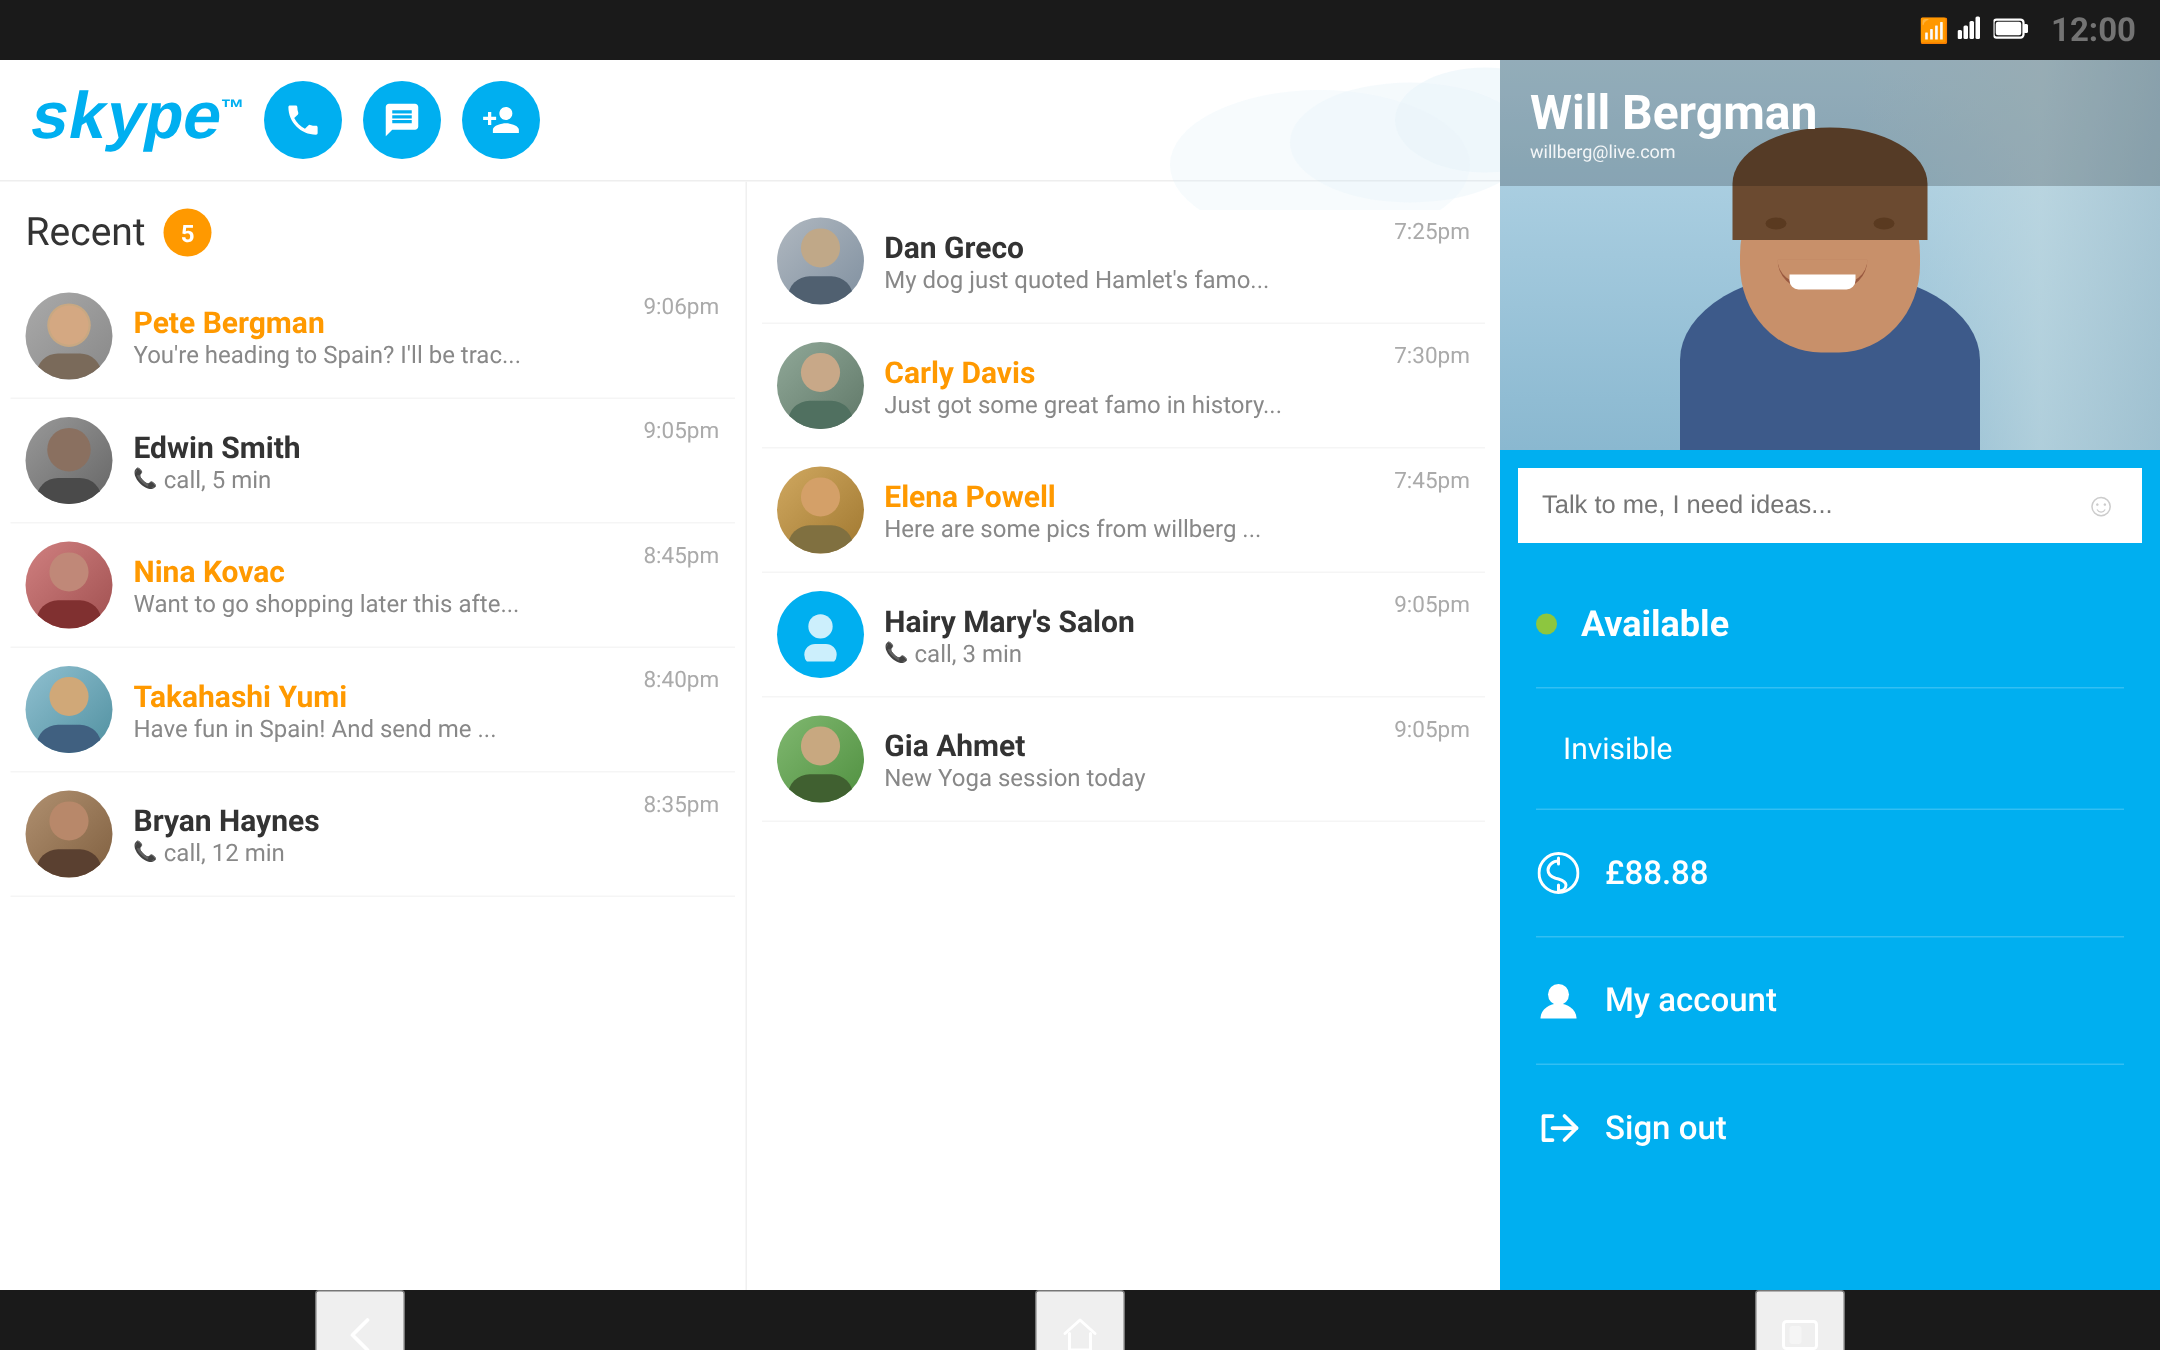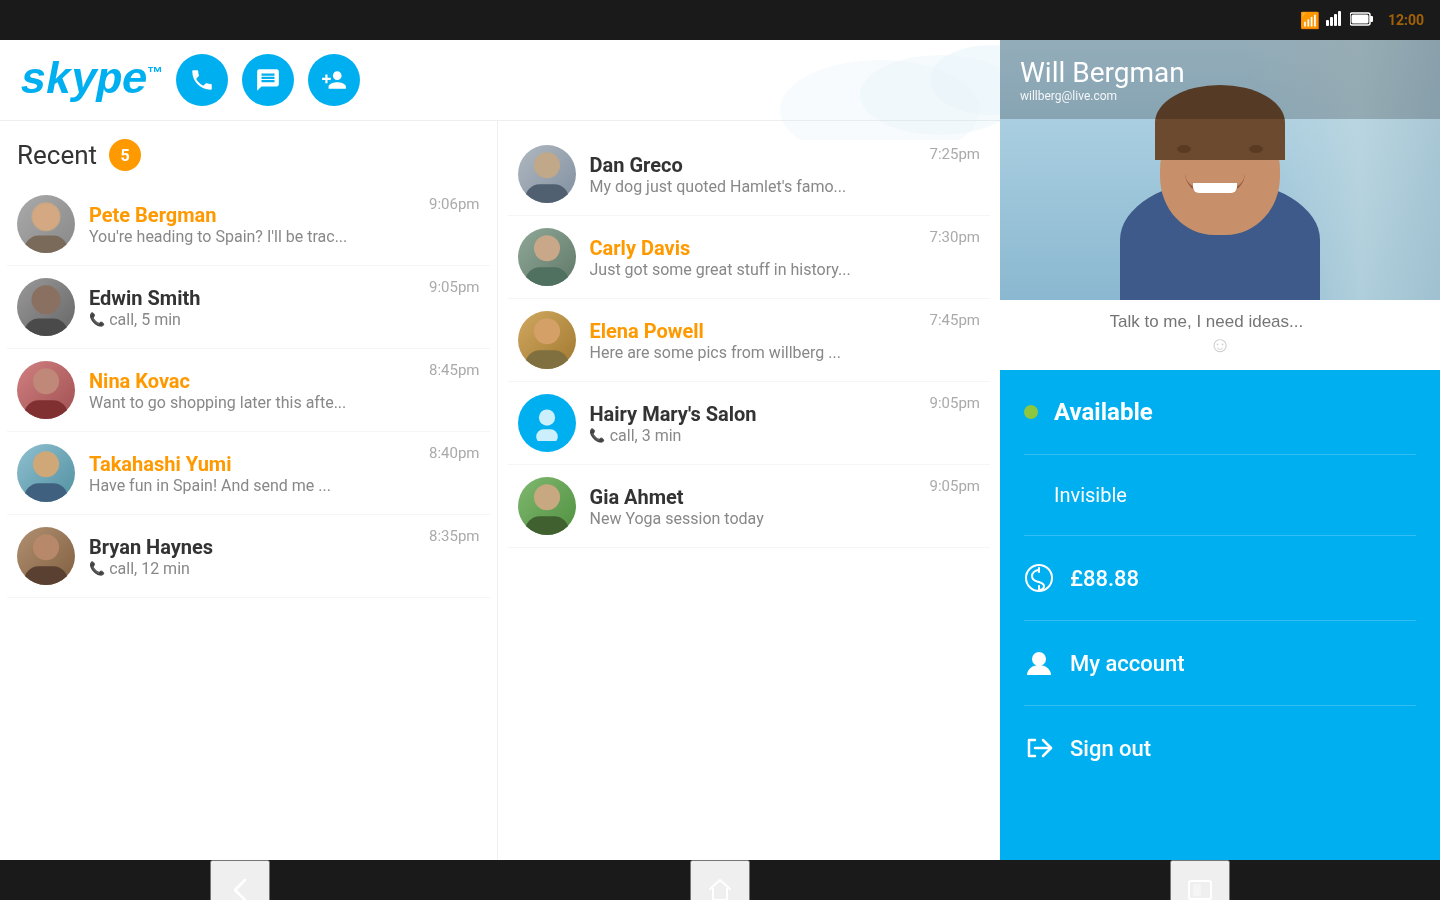--- a/index.html
+++ b/index.html
@@ -21,22 +21,22 @@
       justify-content: flex-end;
       padding: 0 16px;
       gap: 8px;
     }
     .status-bar .icons {
       display: flex;
       align-items: center;
       gap: 6px;
     }
     .status-bar .time {
-      color: #a16207;
-      font-size: 14px;
+      color: #737373;
+      font-size: 22px;
       font-weight: bold;
       margin-left: 8px;
     }
 
     
     .main-container {
       display: flex;
       width: 100%;
       height: 820px; 
     }
@@ -206,38 +206,37 @@
     
     .profile-info-overlay {
       position: absolute;
       top: 0;
       left: 0;
       right: 0;
       padding: 16px 20px;
       background: rgba(0,0,0,0.2);
     }
     .profile-name {
-      font-size: 28px;
-      font-weight: normal;
+      font-size: 32px;
+      font-weight: bold;
       color: white;
     }
     .profile-email {
       font-size: 12px;
       color: rgba(255,255,255,0.9);
     }
 
     
     .status-input-area {
       background: white;
-      margin: 0;
+      margin: 12px;
       padding: 12px 16px;
       display: flex;
       align-items: center;
       justify-content: space-between;
-      flex-direction: column;
     }
     .status-input {
       flex: 1;
       font-size: 17px;
       color: #aaa;
       border: none;
       outline: none;
       background: transparent;
     }
     .emoji-btn {
@@ -483,21 +482,21 @@
 
         <div class="contact-item">
           <div class="avatar" style="background: linear-gradient(135deg, #90a898 0%, #607868 100%);">
             <svg viewBox="0 0 40 40" width="58" height="58">
               <circle cx="20" cy="14" r="9" fill="#c8a888"></circle>
               <rect x="5" y="27" width="30" height="20" rx="10" fill="#507060"></rect>
             </svg>
           </div>
           <div class="contact-info">
             <div class="contact-name orange">Carly Davis</div>
-            <div class="contact-preview">Just got some great stuff in history...</div>
+            <div class="contact-preview">Just got some great famo in history...</div>
           </div>
           <div class="contact-time">7:30pm</div>
         </div>
 
         <div class="contact-item">
           <div class="avatar" style="background: linear-gradient(135deg, #d0a860 0%, #a07830 100%);">
             <svg viewBox="0 0 40 40" width="58" height="58">
               <circle cx="20" cy="14" r="9" fill="#d4a068"></circle>
               <rect x="5" y="27" width="30" height="20" rx="10" fill="#807040"></rect>
             </svg>
@@ -592,21 +591,21 @@
     <div class="menu-section">
 
       <div class="menu-item available">
         <div class="status-dot"></div>
         <span>Available</span>
       </div>
 
       <div class="divider"></div>
 
       <div class="menu-item invisible">
-        <span style="margin-left: 30px;">Invisible</span>
+        <span style="margin-left: 18px;">Invisible</span>
       </div>
 
       <div class="divider"></div>
 
       <div class="menu-item">
         <span class="menu-icon" style="display:inline-flex; align-items:center; justify-content:center;">
           <svg width="28" height="28" viewBox="0 0 28 28">
             <circle cx="14" cy="14" r="13" fill="none" stroke="white" stroke-width="2"></circle>
             <path d="M14 6 C10 6 7 9 7 12 C7 15 9 16.5 12 17.5 L14 18 C17 19 19 20 19 22 C19 24.5 17 26 14 26" stroke="white" stroke-width="2" fill="none" stroke-linecap="round"></path>
             <line x1="14" y1="4" x2="14" y2="8" stroke="white" stroke-width="2" stroke-linecap="round"></line>

